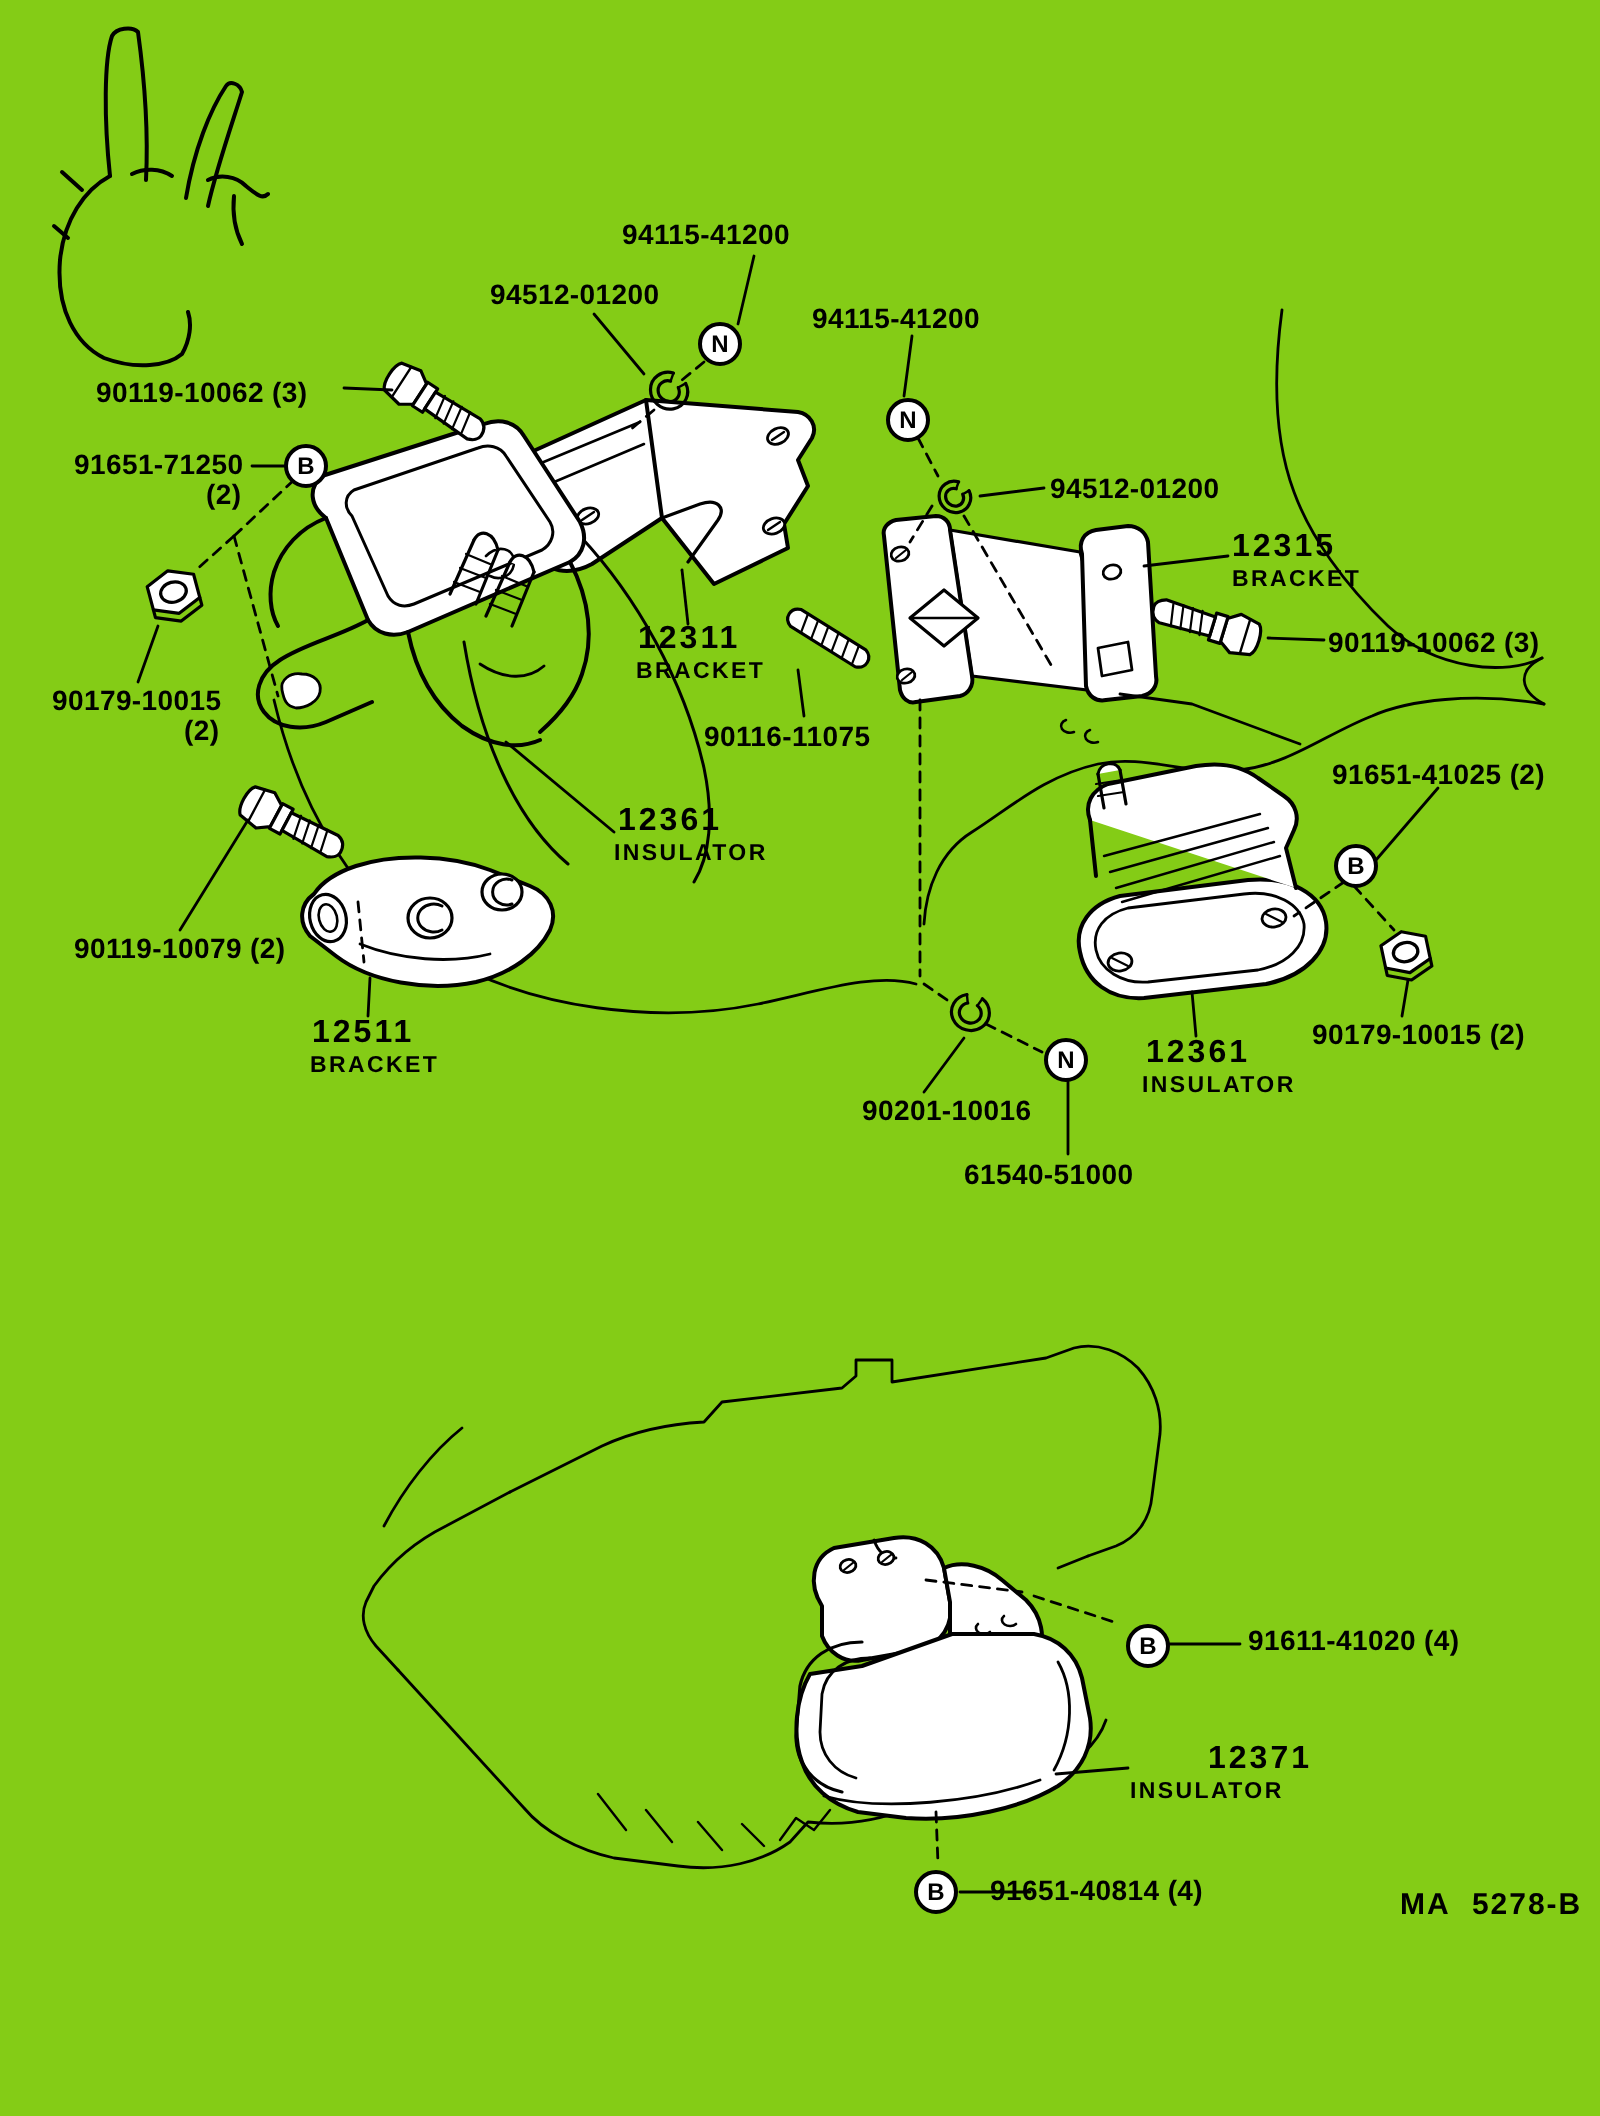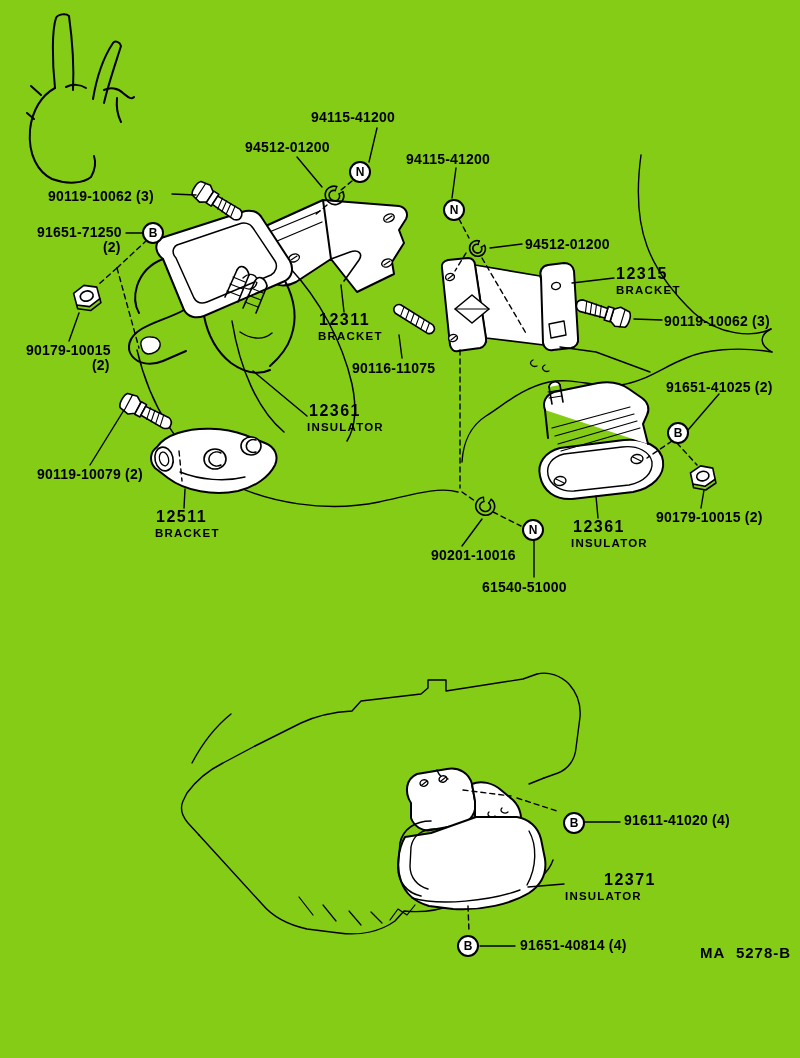--- a/index.html
+++ b/index.html
@@ -272,21 +272,21 @@
       <div class="callout big" style="left: 309px; top: 402px;">12361</div>
       <div class="callout small" style="left: 307px; top: 421px;">INSULATOR</div>
       <div class="callout num" style="left: 431px; top: 547px;">90201-10016</div>
       <div class="callout num" style="left: 482px; top: 579px;">61540-51000</div>
       <div class="callout big" style="left: 156px; top: 508px; text-align: center;">12511</div>
       <div class="callout small" style="left: 155px; top: 527px;">BRACKET</div>
       <div class="callout num" style="left: 37px; top: 466px;">90119-10079 (2)</div>
       <div class="callout num" style="left: 624px; top: 812px;">91611-41020 (4)</div>
       <div class="callout big" style="left: 566px; top: 871px; margin-left: 38px;">12371</div>
       <div class="callout small" style="left: 565px; top: 890px;">INSULATOR</div>
-      <div class="callout num" style="left: 520px; top: 937px;">91651-40814 (4)</div>
+      <div class="callout num" style="left: 495px; top: 937px;">91651-40814 (4)</div>
       <div class="sym" style="left: 360px; top: 172px;">N</div>
       <div class="sym" style="left: 454px; top: 210px;">N</div>
       <div class="sym" style="left: 153px; top: 233px;">B</div>
       <div class="sym" style="left: 678px; top: 433px;">B</div>
       <div class="sym" style="left: 533px; top: 530px;">N</div>
       <div class="sym" style="left: 574px; top: 823px;">B</div>
       <div class="sym" style="left: 468px; top: 946px;">B</div>
     </div>
 
 <div class="callout code" style="left:700px;top:944px;">MA  5278-B</div>

